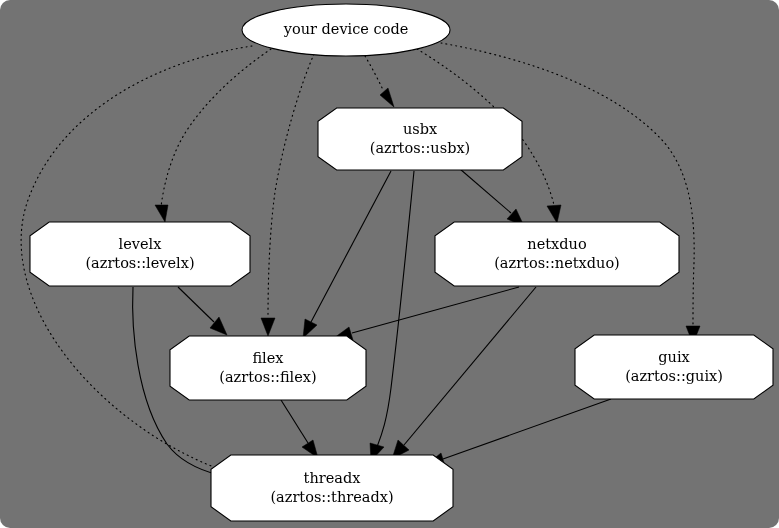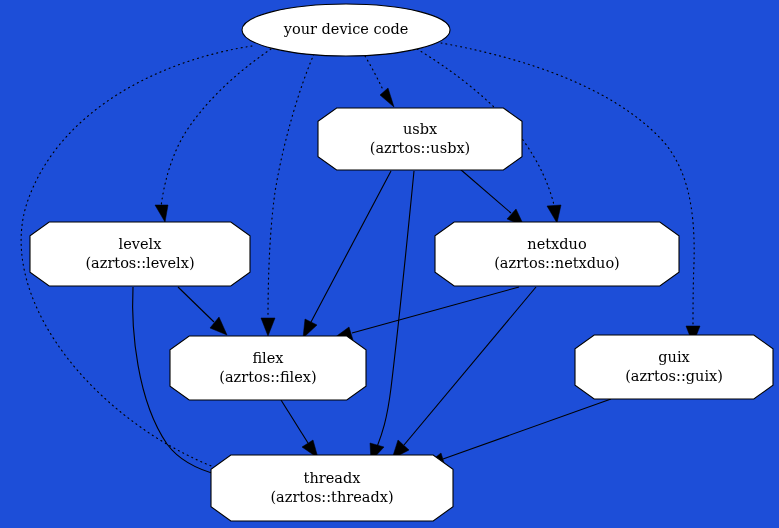--- a/index.html
+++ b/index.html
@@ -4,23 +4,24 @@
 <style>
   html, body {
     margin: 0;
     padding: 0;
     background: #ffffff;
   }
   #canvas {
     position: relative;
     width: 779px;
     height: 528px;
-    background: #1d4ed8;
+    background: #737373;
     font-family: "DejaVu Serif", "Liberation Serif", serif;
     overflow: hidden;
+    border-radius: 10px;
   }
   svg#graph {
     display: block;
     width: 779px;
     height: 528px;
   }
   .node-shape {
     fill: #ffffff;
     stroke: #000000;
     stroke-width: 1.1;

